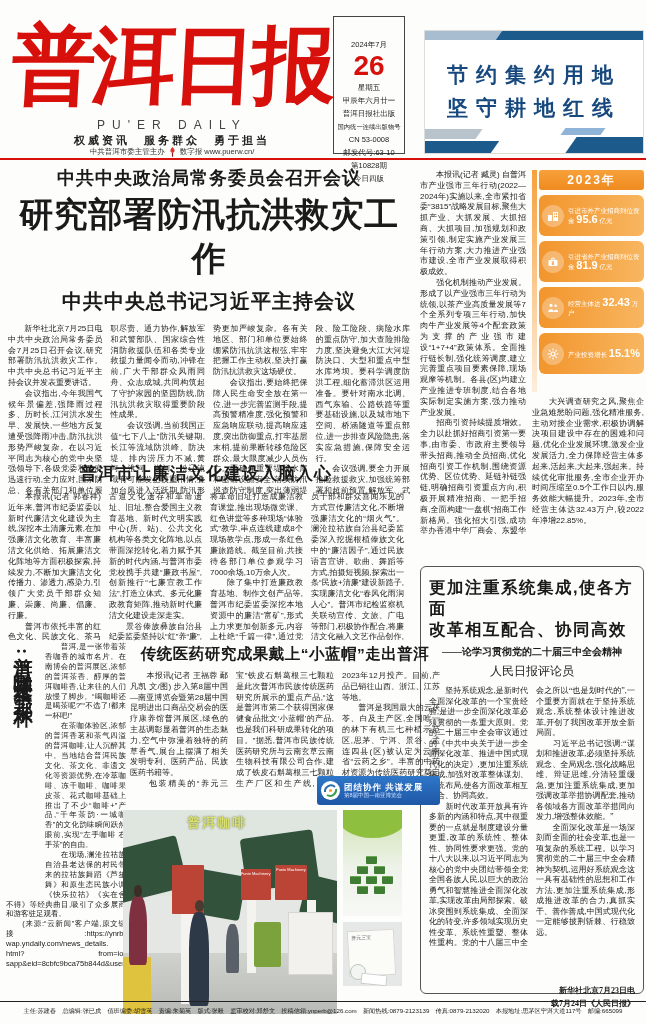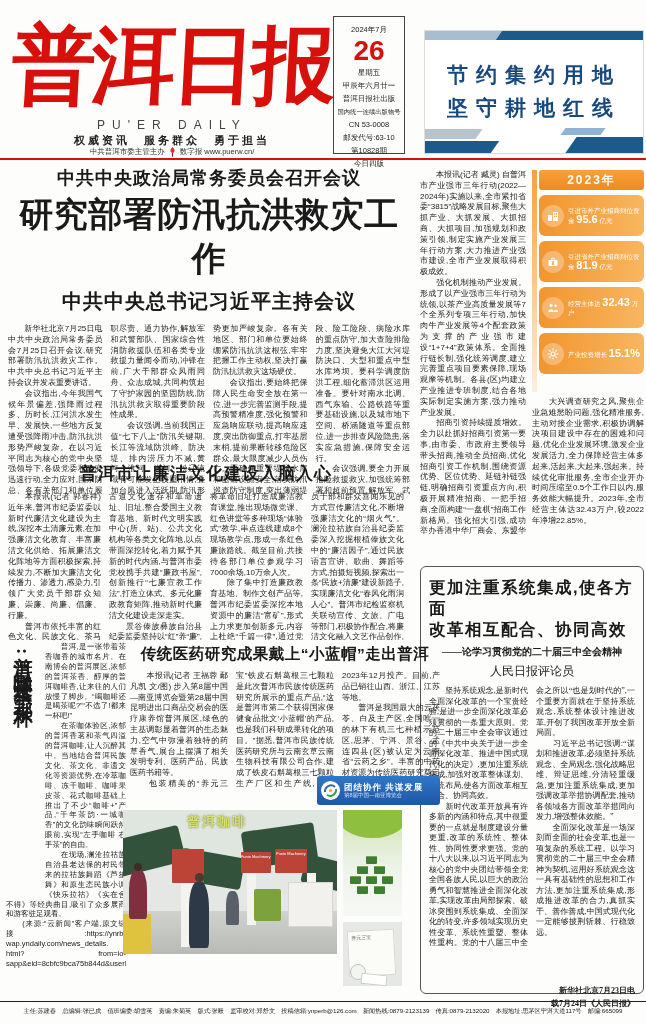--- a/index.html
+++ b/index.html
@@ -15,21 +15,21 @@
     transform:skewX(-3deg);letter-spacing:-4px;text-align:center;}
   .mast-en{left:12px;top:118px;width:320px;text-align:center;font-size:12px;letter-spacing:7px;color:#444;}
   .mast-slogan{left:12px;top:133px;width:320px;text-align:center;font-size:11px;font-weight:bold;
     letter-spacing:3px;color:#222;}
   .mast-org{left:12px;top:147px;width:320px;text-align:center;font-size:7.5px;color:#333;
     display:flex;align-items:center;justify-content:center;gap:4px;top:147px;}
   .red-rule{left:0;top:158px;width:646px;height:2px;background:#d8100b;}
 
   
   .date-box{left:333px;top:16px;width:72px;height:138px;border:1px solid #444;
-    text-align:center;font-size:7.5px;color:#222;padding-top:6px;box-sizing:border-box;line-height:13px;}
+    text-align:center;font-size:7.5px;color:#222;padding-top:21px;box-sizing:border-box;line-height:13px;}
   .date-day{font-size:28px;line-height:30px;font-weight:bold;color:#d8100b;}
 
   
   .sl-banner{left:424px;top:30px;width:218px;height:122px;background:#fff;border:1px solid #dcdcd8;overflow:hidden;}
   .sl-text{position:absolute;left:0;top:28px;width:100%;text-align:center;
     font-family:"Liberation Serif",serif;font-weight:bold;color:#17497e;
     font-size:21px;line-height:33px;letter-spacing:8px;}
   .band{position:absolute;}
   .b1{left:-8px;top:0;width:96px;height:9px;background:#a9bdd0;transform:skewX(-35deg);}
   .b2{left:74px;top:0;width:150px;height:9px;background:#1d5a8c;transform:skewX(-35deg);}
@@ -98,21 +98,21 @@
   .expo{left:317px;top:776px;width:123px;height:29px;border-radius:3px;z-index:3;
     background:linear-gradient(180deg,#2f77c9,#1e57a5);display:flex;align-items:center;
     gap:4px;padding:2px 4px;box-sizing:border-box;}
   .expo-logo{flex:0 0 19px;width:19px;height:19px;border-radius:50%;background:#fff;
     display:flex;align-items:center;justify-content:center;}
   .expo-l1{color:#fff;font-weight:bold;font-size:8.5px;line-height:10px;letter-spacing:1px;}
   .expo-l2{color:#cfe0ff;font-size:5.5px;line-height:7px;}
 
   
   .ph{overflow:hidden;background:#e4e7e3;}
-  .ph-big{left:123px;top:810px;width:214px;height:144px;}
+  .ph-big{left:123px;top:810px;width:214px;height:204px;}
   .ceiling{position:absolute;left:0;top:0;width:100%;height:42%;background:#dfe5df;}
   .leaf{position:absolute;background:#33523c;border-radius:4px;}
   .lf1{left:-6%;top:16%;width:34%;height:26%;transform:rotate(-14deg);}
   .lf2{left:26%;top:30%;width:30%;height:22%;transform:rotate(10deg);}
   .lf3{left:56%;top:12%;width:34%;height:26%;transform:rotate(-8deg);}
   .lf4{left:84%;top:34%;width:22%;height:20%;transform:rotate(14deg);}
   .coffee-sign{position:absolute;left:22%;top:2%;width:44%;text-align:center;
     font-size:13px;font-weight:bold;color:#d9e06f;text-shadow:0 0 2px #5b6b3c;
     font-family:"Liberation Serif",serif;letter-spacing:2px;}
   .booth{position:absolute;background:#bb4436;border-radius:1px;color:#fff;

